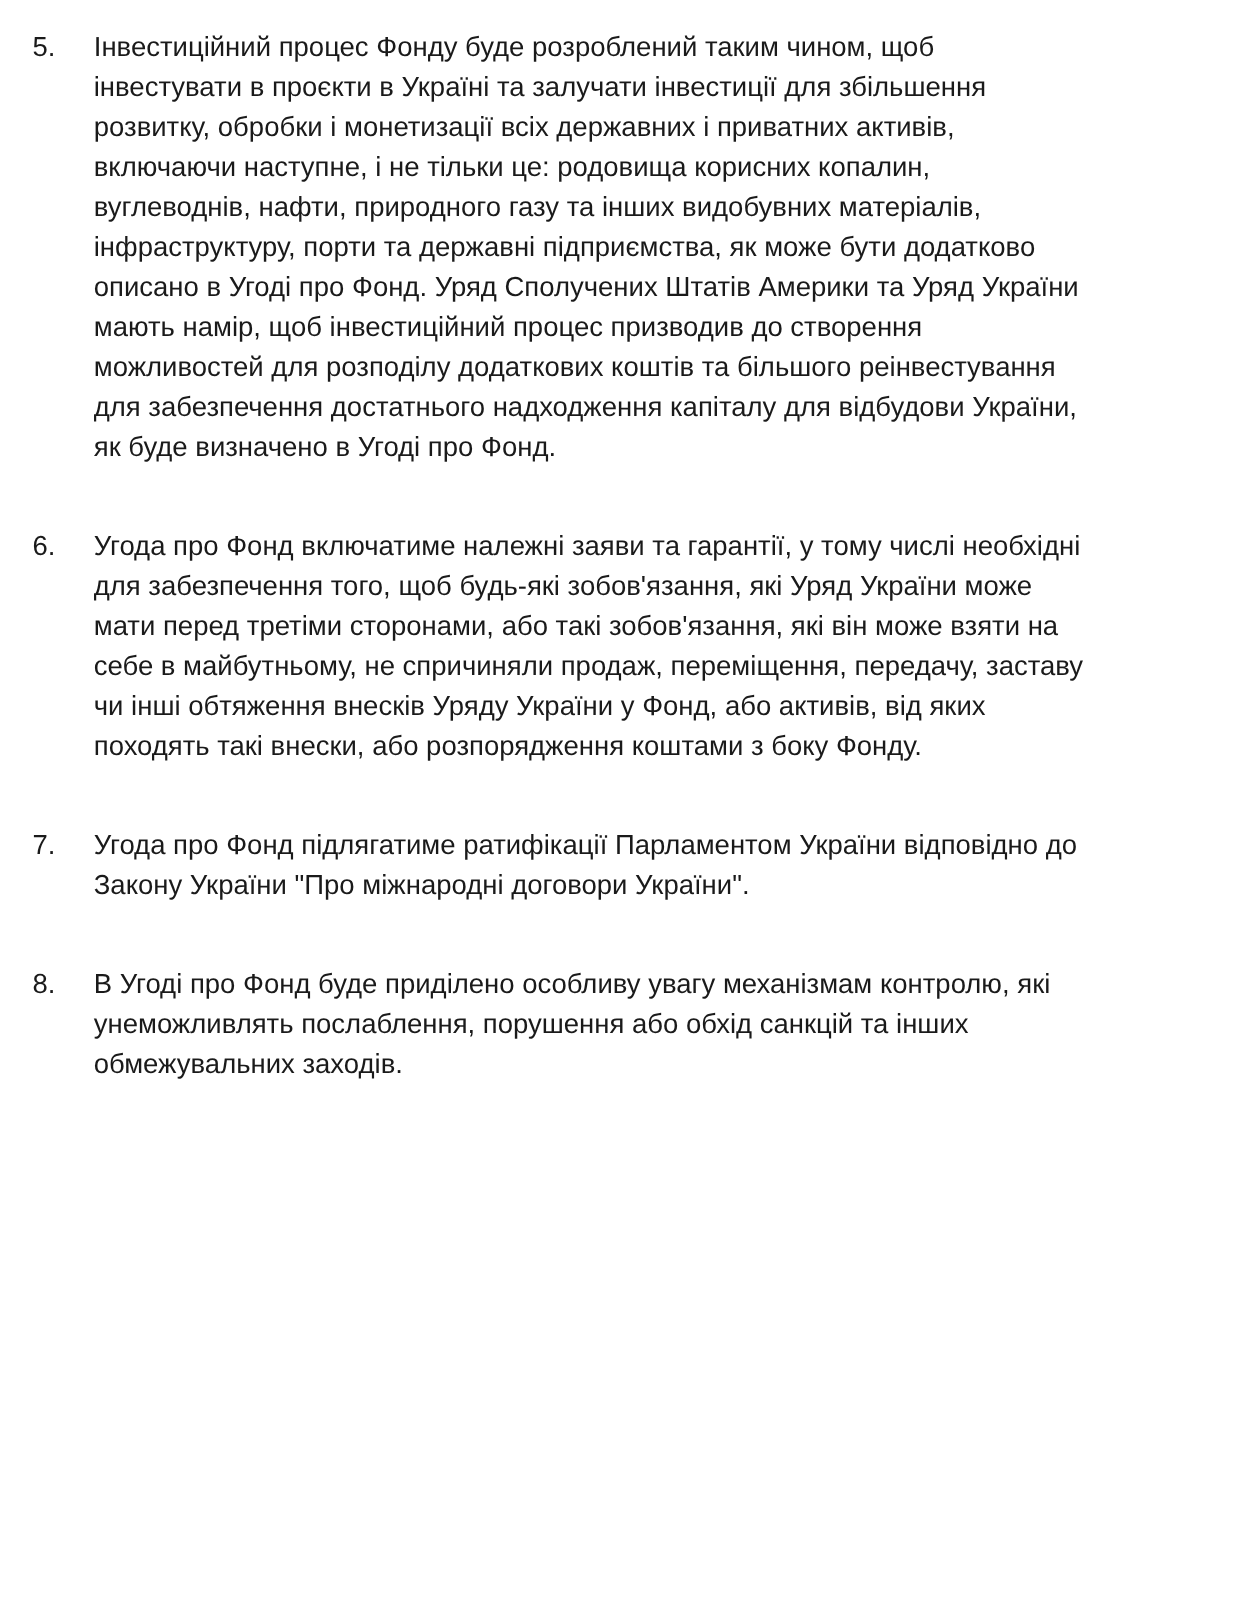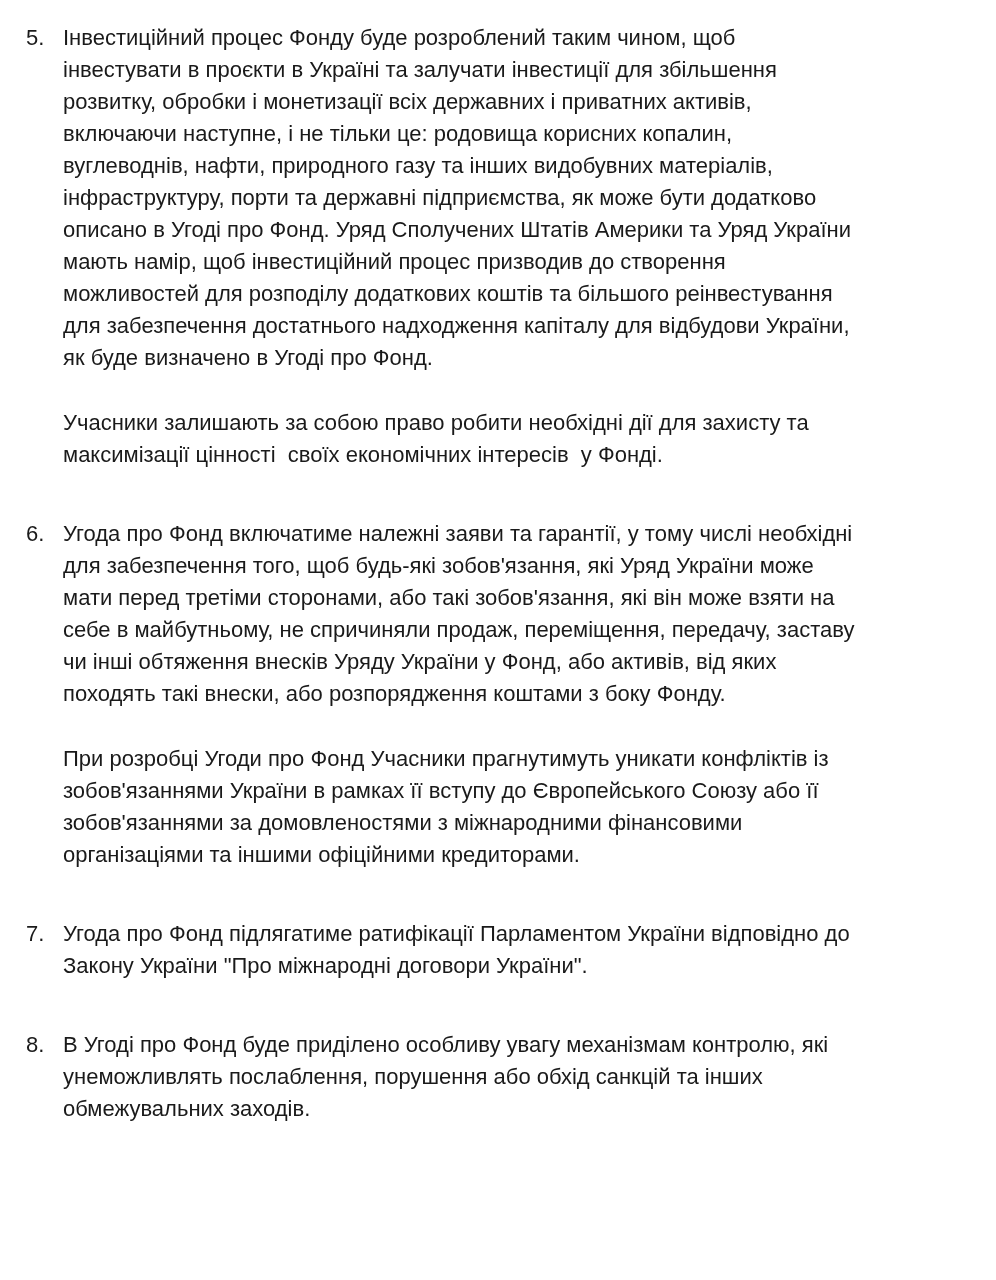--- a/index.html
+++ b/index.html
@@ -28,20 +28,21 @@
   .item + .item {
     margin-top: 47px;
   }
   .item-number {
     width: 37px;
     flex-shrink: 0;
   }
   .item-body {
     flex: 1 1 auto;
     max-width: 890px;
+    margin-left: 12px;
   }
   .para {
     white-space: pre-wrap;
     margin: 0;
   }
   .para + .para {
     margin-top: 33px;
   }
 </style>
 </head>
@@ -56,38 +57,32 @@
 інвестувати в проєкти в Україні та залучати інвестиції для збільшення
 розвитку, обробки і монетизації всіх державних і приватних активів,
 включаючи наступне, і не тільки це: родовища корисних копалин,
 вуглеводнів, нафти, природного газу та інших видобувних матеріалів,
 інфраструктуру, порти та державні підприємства, як може бути додатково
 описано в Угоді про Фонд. Уряд Сполучених Штатів Америки та Уряд України
 мають намір, щоб інвестиційний процес призводив до створення
 можливостей для розподілу додаткових коштів та більшого реінвестування
 для забезпечення достатнього надходження капіталу для відбудови України,
 як буде визначено в Угоді про Фонд.</p>
-      <p class="para">Учасники залишають за собою право робити необхідні дії для захисту та
-максимізації цінності  своїх економічних інтересів  у Фонді.</p>
     </div>
   </div>
 
   <div class="item">
     <div class="item-number">6.</div>
     <div class="item-body">
       <p class="para">Угода про Фонд включатиме належні заяви та гарантії, у тому числі необхідні
 для забезпечення того, щоб будь-які зобов'язання, які Уряд України може
 мати перед третіми сторонами, або такі зобов'язання, які він може взяти на
 себе в майбутньому, не спричиняли продаж, переміщення, передачу, заставу
 чи інші обтяження внесків Уряду України у Фонд, або активів, від яких
 походять такі внески, або розпорядження коштами з боку Фонду.</p>
-      <p class="para">При розробці Угоди про Фонд Учасники прагнутимуть уникати конфліктів із
-зобов'язаннями України в рамках її вступу до Європейського Союзу або її
-зобов'язаннями за домовленостями з міжнародними фінансовими
-організаціями та іншими офіційними кредиторами.</p>
     </div>
   </div>
 
   <div class="item">
     <div class="item-number">7.</div>
     <div class="item-body">
       <p class="para">Угода про Фонд підлягатиме ратифікації Парламентом України відповідно до
 Закону України "Про міжнародні договори України".</p>
     </div>
   </div>

